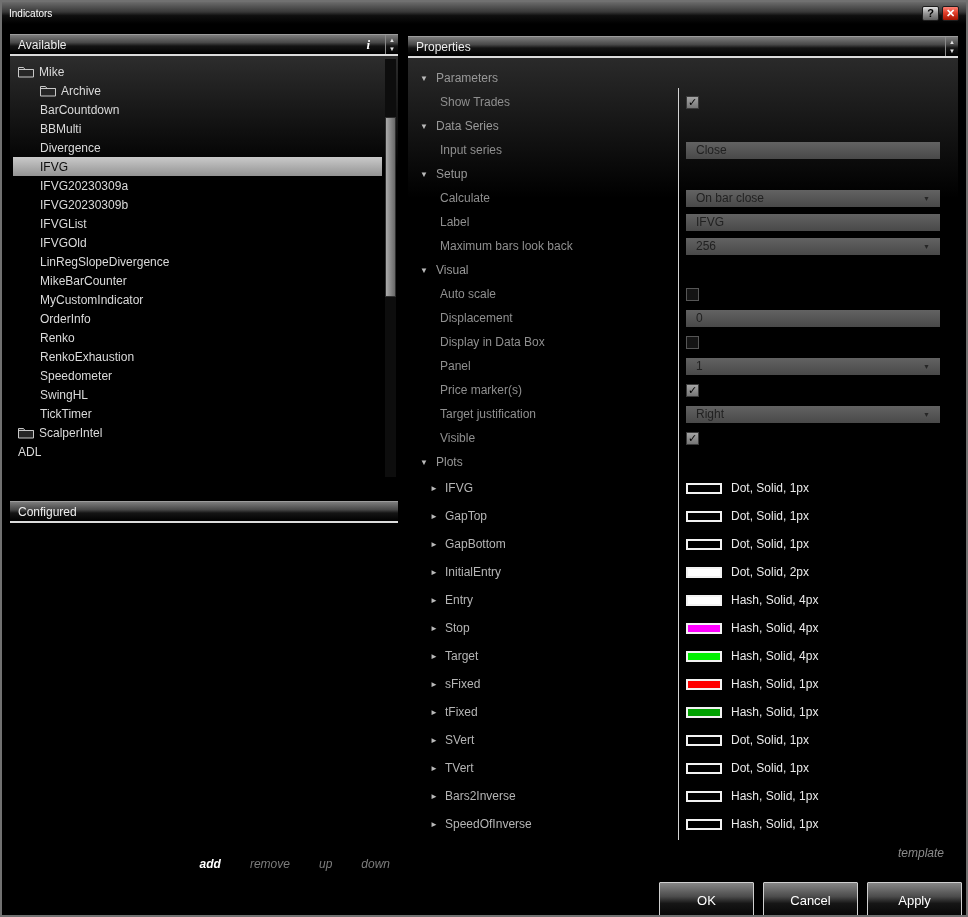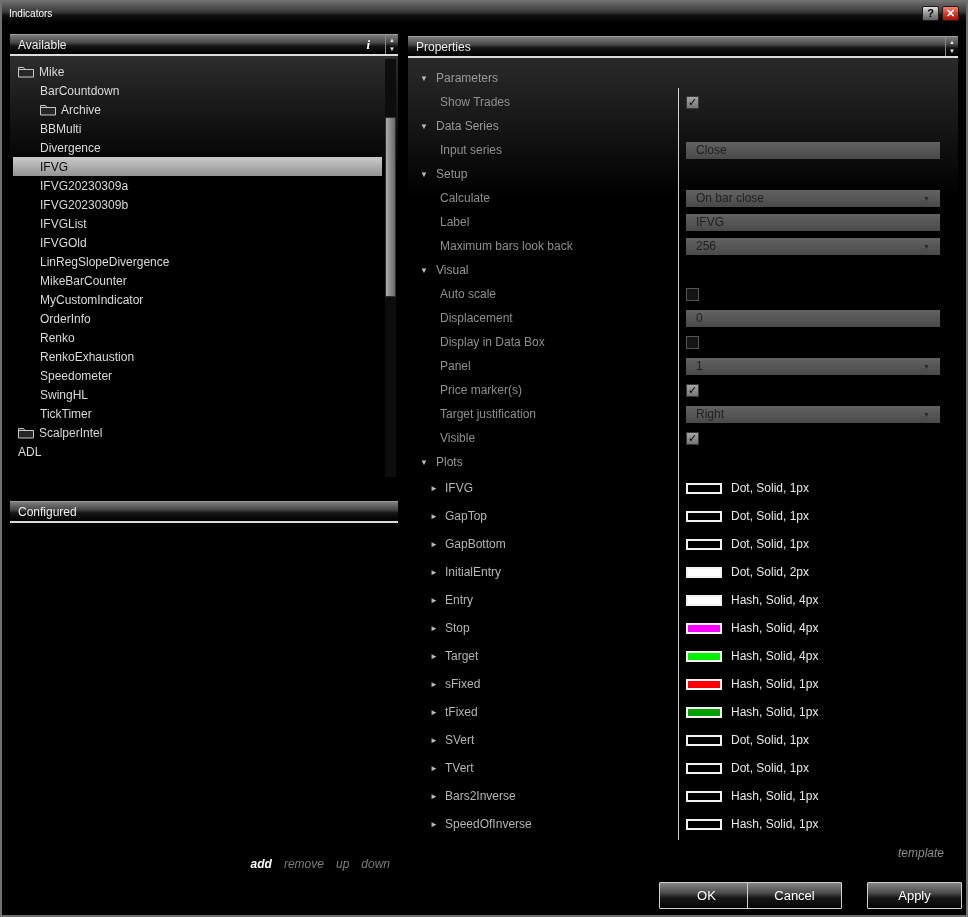--- a/index.html
+++ b/index.html
@@ -40,21 +40,21 @@
   .tree-row.lvl1 { padding-left:27px; }
   .tree-row .folder-icon { margin-right:5px; display:flex; }
   .tree-row.selected { background:linear-gradient(#cacaca,#939393); color:#0d0d0d; }
   .vscroll { position:absolute; right:2px; top:3px; bottom:3px; width:11px; background:#0d0d0d; }
   .vscroll .thumb { position:absolute; left:0; right:0; top:58px; height:180px;
                     background:linear-gradient(90deg,#ababab,#686868); border:1px solid #2e2e2e; }
 
   
   .configured { left:8px; top:499px; width:388px; height:374px; }
   .configured .panel-body { background:#000; }
-  .cfg-actions { position:absolute; right:8px; bottom:4px; display:flex; gap:12px;
+  .cfg-actions { position:absolute; right:8px; bottom:4px; display:flex; gap:29px;
                  font-size:12px; font-style:italic; color:#7d7d7d; }
   .cfg-action.em { color:#fff; font-weight:bold; }
 
   
   .properties { left:406px; top:34px; width:550px; height:828px; }
   .properties .panel-body { background:linear-gradient(#2a2a2a,#000 140px); overflow:hidden; }
   .props-divider { position:absolute; left:270px; top:30px; bottom:24px; width:1px; background:#d4d4d4; }
   .props-rows { padding-top:8px; position:relative; }
   .prop-section { height:24px; display:flex; align-items:center; padding-left:12px; }
   .tri { width:16px; font-size:8px; color:#bababa; }
@@ -73,25 +73,25 @@
   .plot-label-wrap { flex:0 0 270px; display:flex; align-items:center; padding-left:22px; }
   .tri-r { width:15px; font-size:8px; color:#bababa; }
   .plot-label { font-size:12px; color:#b5b5b5; }
   .plot-value { gap:9px; }
   .swatch { width:36px; height:11px; border:2px solid #f2f2f2; flex:none; }
   .plot-style-text { font-size:12px; color:#eaeaea; white-space:nowrap; }
   .template-link { position:absolute; right:14px; bottom:4px; font-size:12px;
                    font-style:italic; color:#8c8c8c; }
 
   
-  .footer-btn { position:absolute; top:880px; width:95px; height:27px; display:flex;
+  .footer-btn { position:absolute; top:880px; width:95px; height:36px; display:flex;
                 align-items:center; justify-content:center; color:#fff; font-size:13px;
                 border:1px solid #cfcfcf; border-radius:1px;
                 background:linear-gradient(#868686,#4b4b4b 40%,#161616 60%,#040404); }
-  .btn-ok { right:212px; } .btn-cancel { right:124px; } .btn-apply { right:4px; }
+  .btn-ok { right:212px; } .btn-cancel { right:108px; } .btn-apply { right:4px; }
 </style>
 </head>
 <body>
 
 <div class="window">
 
   <div class="titlebar">
     <span class="title">Indicators</span>
     <span class="tb-btns">
       <span class="tb-btn btn-help">?</span>
@@ -115,30 +115,30 @@
           <div class="tree-row lvl0">
             <span class="folder-icon">
               <svg width="16" height="13" viewBox="0 0 16 13">
                 <path d="M0.5 2.5 h5 l1.5 2 h8.5 v7.5 h-15 z" fill="#262626" stroke="#c8c8c8"></path>
                 <path d="M0.5 4.5 h15" stroke="#c8c8c8" fill="none"></path>
               </svg>
             </span>
             <span class="tree-label">Mike</span>
           </div>
           <div class="tree-row lvl1">
-            <span class="tree-label">BarCountdown</span>
-          </div>
-          <div class="tree-row lvl1">
             <span class="folder-icon">
               <svg width="16" height="13" viewBox="0 0 16 13">
                 <path d="M0.5 2.5 h5 l1.5 2 h8.5 v7.5 h-15 z" fill="#262626" stroke="#c8c8c8"></path>
                 <path d="M0.5 4.5 h15" stroke="#c8c8c8" fill="none"></path>
               </svg>
             </span>
             <span class="tree-label">Archive</span>
+          </div>
+          <div class="tree-row lvl1">
+            <span class="tree-label">BarCountdown</span>
           </div>
           <div class="tree-row lvl1">
             <span class="tree-label">BBMulti</span>
           </div>
           <div class="tree-row lvl1">
             <span class="tree-label">Divergence</span>
           </div>
           <div class="tree-row lvl1 selected">
             <span class="tree-label">IFVG</span>
           </div>

